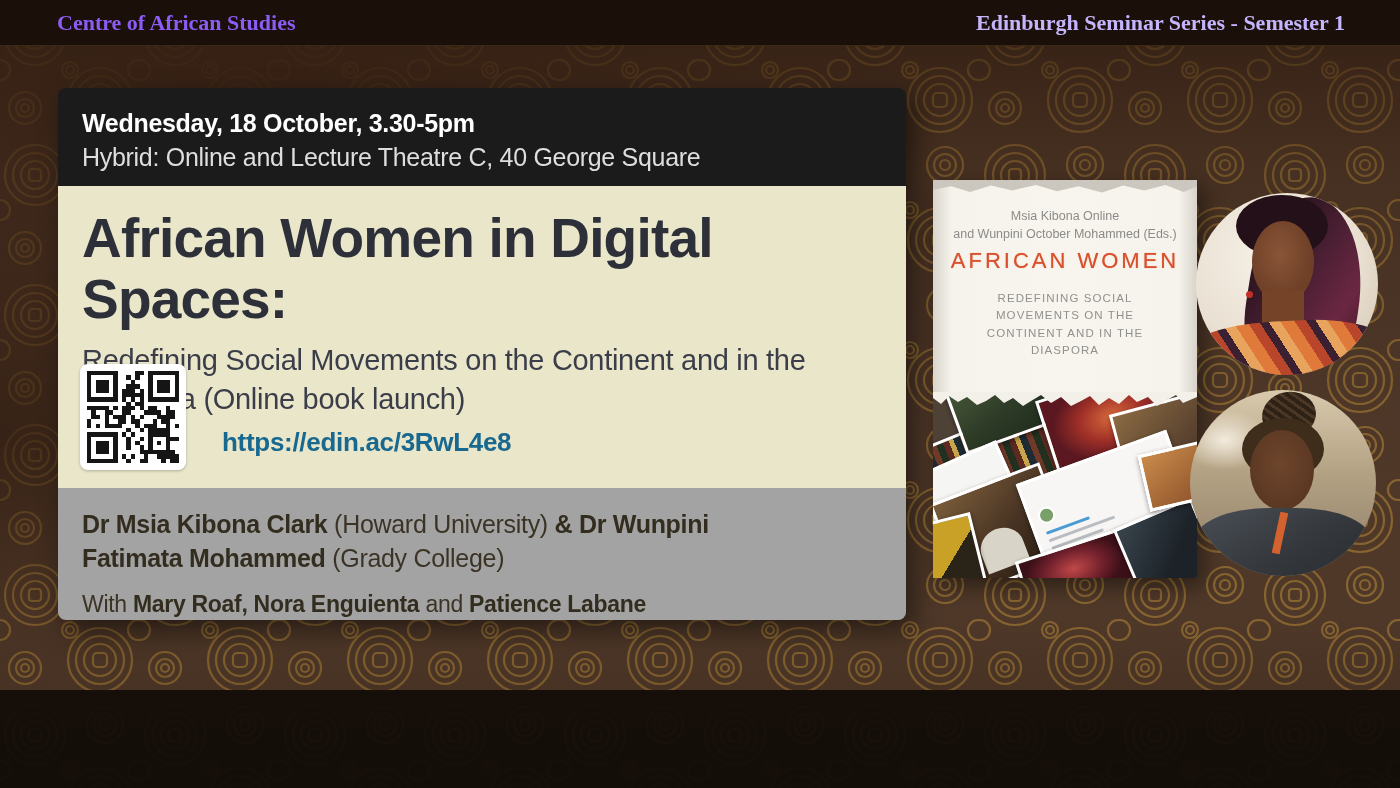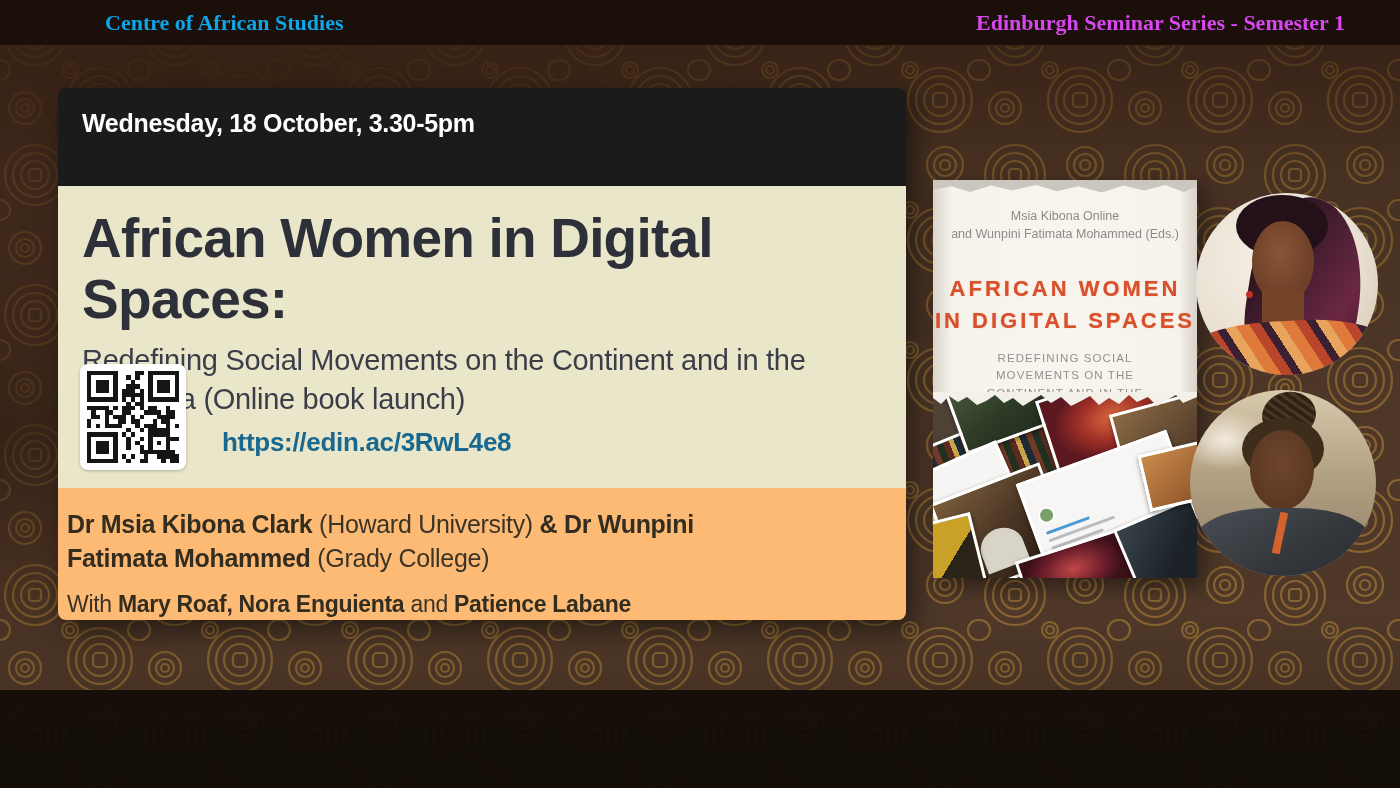--- a/index.html
+++ b/index.html
@@ -20,22 +20,22 @@
 
   
   .topbar {
     position:absolute; left:0; top:0; width:1400px; height:46px; z-index:5;
     background:rgba(26,14,9,.97);
     border-bottom:1px solid rgba(125,85,45,.35);
     display:flex; align-items:center; justify-content:space-between;
     padding:0 55px 0 57px;
     font-family:"Liberation Serif", serif; font-weight:bold; font-size:22px;
   }
-  .topbar .brand { color:#0ea5e9;margin-left:48px; }
-  .topbar .series { color:#d946ef; }
+  .topbar .brand { color:#8b5cf6; }
+  .topbar .series { color:#c4b5fd; }
 
   
   .event-card {
     position:absolute; left:58px; top:88px; width:848px; z-index:4;
     border-radius:8px; overflow:hidden;
     box-shadow:8px 10px 26px rgba(0,0,0,.5);
   }
   .card-header {
     background:#1b1b1b; padding:21px 26px 29px 24px; height:98px;
   }
@@ -55,21 +55,21 @@
   .qr-box {
     background:#ffffff; border-radius:8px; padding:7px; width:106px; height:106px;
     box-shadow:0 1px 3px rgba(0,0,0,.25);
   }
   .qr-box svg { display:block; width:92px; height:92px; }
   .event-link {
     color:#19688f; font-size:26px; font-weight:bold; text-decoration:none;
     margin:0 0 12px 36px; letter-spacing:-.3px;
   }
   .card-footer {
-    background:#fdba74; padding:20px 26px 22px 9px; height:132px;
+    background:#a3a3a3; padding:20px 26px 22px 24px; height:132px;
   }
   .speakers { color:#3b3426; font-size:25px; line-height:1.35; max-width:730px; letter-spacing:-.3px; }
   .speakers b { color:#332d20; }
   .with-line { color:#3b3426; font-size:23px; margin-top:15px; letter-spacing:-.3px; }
   .with-line b { color:#332d20; }
 
   
   .book-cover {
     position:absolute; left:933px; top:180px; width:264px; height:398px; z-index:4;
     box-shadow:6px 8px 20px rgba(0,0,0,.45);
@@ -80,21 +80,21 @@
     background:linear-gradient(90deg,#d9d5cc 0%, #f6f3ec 7%, #f8f5ee 50%, #f6f3ec 93%, #d7d3ca 100%);
     text-align:center;
   }
   .cover-tear-top {
     position:absolute; left:0; top:0; width:100%; height:14px;
     background:#cbc7bf;
     clip-path:polygon(0 0,100% 0,100% 45%,95% 85%,88% 35%,80% 75%,72% 40%,64% 90%,55% 45%,47% 80%,39% 35%,30% 75%,22% 40%,14% 85%,7% 45%,0 70%);
   }
   .editors { padding-top:27px; color:#8b8b89; font-size:12.5px; line-height:1.45; }
   .book-title {
-    margin-top:30px; color:#d8502c; font-weight:700; font-size:22px;
+    margin-top:2px; color:#d8502c; font-weight:400; font-size:22px;
     letter-spacing:3px; line-height:1.45;
     text-shadow:0 0 1px rgba(216,80,44,.6);
   }
   .book-subtitle {
     margin:13px auto 0; width:210px; color:#90908e; font-size:11.5px;
     letter-spacing:1.1px; line-height:1.5;
   }
   .collage { position:absolute; left:0; top:212px; width:264px; height:186px; background:#4e4236; overflow:hidden; }
   .ph { position:absolute; border:3px solid #fff; box-shadow:0 2px 5px rgba(0,0,0,.45); }
   .ph-shelf  { left:-18px; top:30px;  width:160px; height:92px;  transform:rotate(-22deg);
@@ -198,20 +198,21 @@
   <div class="bg-shade"></div>
 
   <header class="topbar">
     <div class="brand">Centre of African Studies</div>
     <div class="series">Edinburgh Seminar Series - Semester 1</div>
   </header>
 
   <section class="event-card">
     <div class="card-header">
       <div class="dt">Wednesday, 18 October, 3.30-5pm</div>
+      <div class="loc">Hybrid: Online and Lecture Theatre C, 40 George Square</div>
     </div>
     <div class="card-body">
       <h1>African Women in Digital Spaces:</h1>
       <p class="subtitle">Redefining Social Movements on the Continent and in the Diaspora (Online book launch)</p>
       <div class="qr-row">
         <div class="qr-box">
           <svg viewBox="0 0 21 21" shape-rendering="crispEdges">
               <rect x="0" y="0" width="1" height="1" fill="#151515"></rect>
               <rect x="1" y="0" width="1" height="1" fill="#151515"></rect>
               <rect x="2" y="0" width="1" height="1" fill="#151515"></rect>
@@ -462,25 +463,24 @@
         <b>Patience Labane</b>
       </p>
     </div>
   </section>
 
   <aside class="book-cover">
     <div class="cover-top">
       <div class="cover-tear-top"></div>
       <p class="editors">
         <span>Msia Kibona Online</span><br>
-        <span>and Wunpini Fatimata Mohammed (Eds.)</span>
+        <span>and Wunpini October Mohammed (Eds.)</span>
       </p>
       <div class="book-title">
         <div>AFRICAN WOMEN</div>
-        <div>IN DIGITAL SPACES</div>
       </div>
       <p class="book-subtitle">REDEFINING SOCIAL MOVEMENTS ON THE CONTINENT AND IN THE DIASPORA</p>
     </div>
     <div class="collage">
       <div class="ph ph-shelf"></div>
       <div class="ph ph-crowd"></div>
       <div class="ph ph-stage"></div>
       <div class="ph ph-room"></div>
       <div class="ph ph-tweet1">
         <span class="tw-av"></span>

